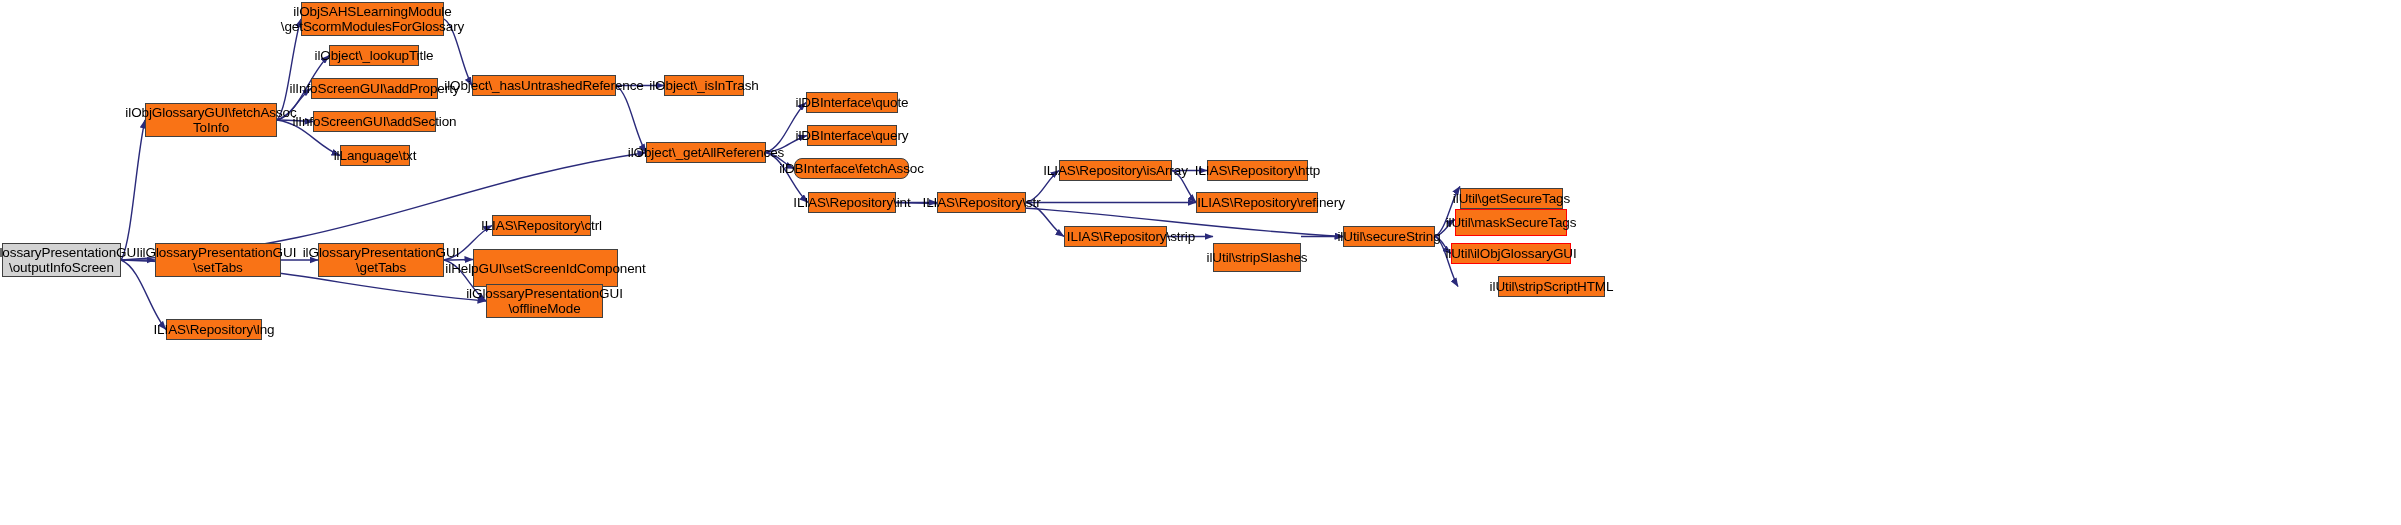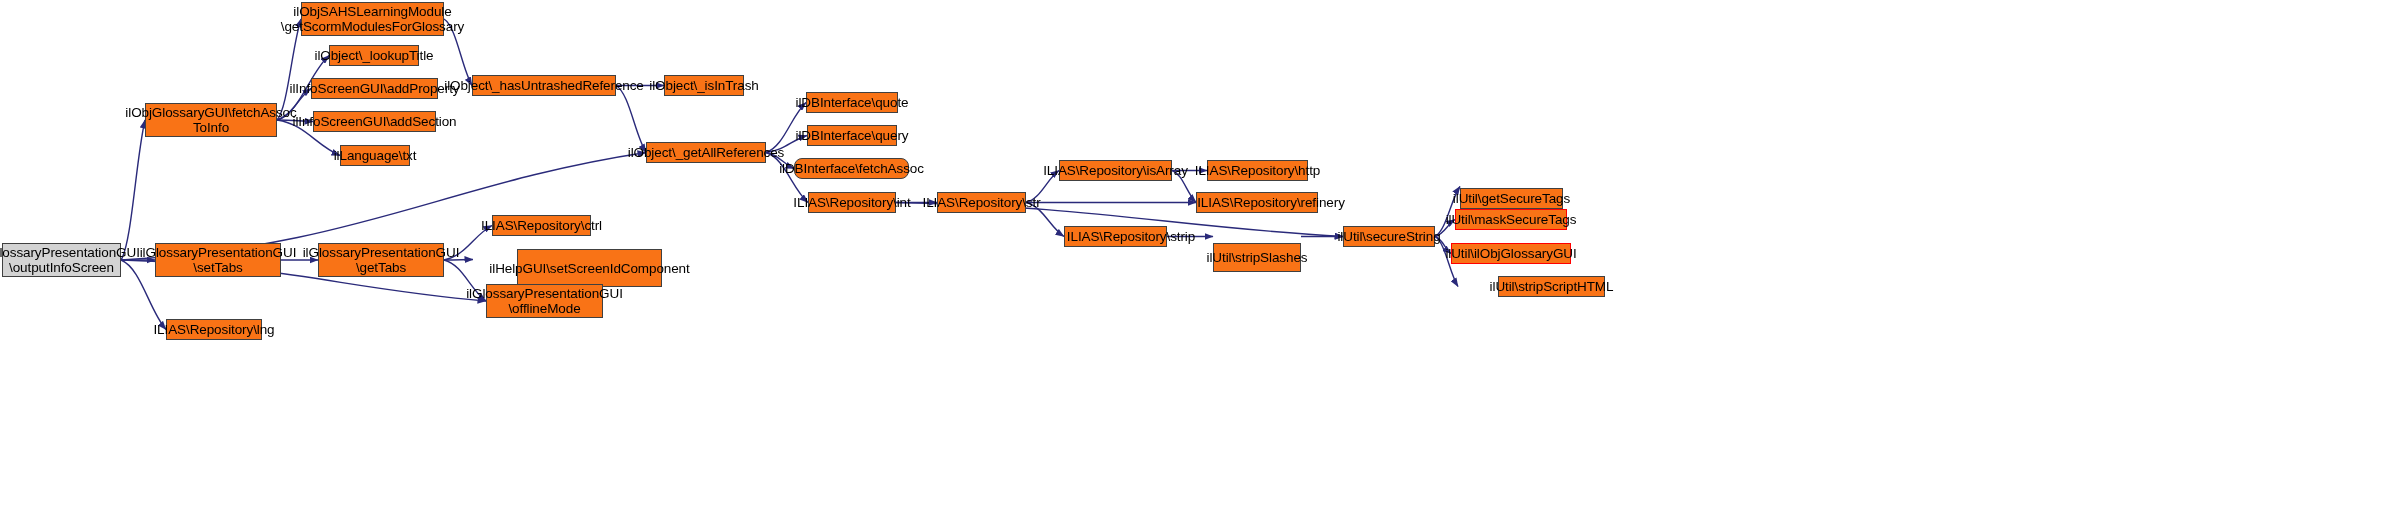--- a/index.html
+++ b/index.html
@@ -91,26 +91,26 @@
       <div class="node" style="left: 794px; top: 158px; width: 115px; height: 21px; border-radius: 8px;">ilDBInterface\fetchAssoc</div>
       <div class="node" style="left: 808px; top: 192px; width: 88px; height: 21px; text-align: center;">ILIAS\Repository\int</div>
       <div class="node" style="left: 937px; top: 192px; width: 89px; height: 21px;">ILIAS\Repository\str</div>
       <div class="node" style="left: 1059px; top: 160px; width: 113px; height: 21px;">ILIAS\Repository\isArray</div>
       <div class="node" style="left: 1064px; top: 226px; width: 103px; height: 21px; padding-left: 35px;">ILIAS\Repository\strip</div>
       <div class="node" style="left: 1207px; top: 160px; width: 101px; height: 21px;">ILIAS\Repository\http</div>
       <div class="node" style="left: 1196px; top: 192px; width: 122px; height: 21px; padding-left: 32px;">ILIAS\Repository\refinery</div>
       <div class="node" style="left: 1213px; top: 226px; width: 88px; height: 29px; margin-top: 17px;">ilUtil\stripSlashes</div>
       <div class="node" style="left: 1343px; top: 226px; width: 92px; height: 21px;">ilUtil\secureString</div>
       <div class="node" style="left: 1460px; top: 176px; width: 103px; height: 21px; margin-top: 12px;">ilUtil\getSecureTags</div>
-      <div class="node red" style="left: 1455px; top: 209px; width: 112px; height: 21px;">ilUtil\maskSecureTags</div>
+      <div class="node red" style="left: 1455px; top: 209px; width: 112px; height: 27px;">ilUtil\maskSecureTags</div>
       <div class="node red" style="left: 1451px; top: 243px; width: 120px; height: 21px;">ilUtil\ilObjGlossaryGUI</div>
       <div class="node" style="left: 1498px; top: 276px; width: 107px; height: 21px;">ilUtil\stripScriptHTML</div>
       <div class="node" style="left: 492px; top: 215px; width: 99px; height: 21px;">ILIAS\Repository\ctrl</div>
       <div class="node" style="left: 155px; top: 243px; width: 126px; height: 34px;">ilGlossaryPresentationGUI
 \setTabs</div>
       <div class="node" style="left: 318px; top: 243px; width: 126px; height: 34px;">ilGlossaryPresentationGUI
 \getTabs</div>
-      <div class="node" style="left: 473px; top: 249px; width: 145px; height: 38px; margin-left: 44px;">ilHelpGUI\setScreenIdComponent</div>
+      <div class="node" style="left: 473px; top: 249px; width: 145px; height: 38px;">ilHelpGUI\setScreenIdComponent</div>
       <div class="node" style="left: 486px; top: 284px; width: 117px; height: 34px;">ilGlossaryPresentationGUI
 \offlineMode</div>
       <div class="node" style="left: 166px; top: 319px; width: 96px; height: 21px;">ILIAS\Repository\lng</div>
     </div>
 </div>
 
 </body></html>

